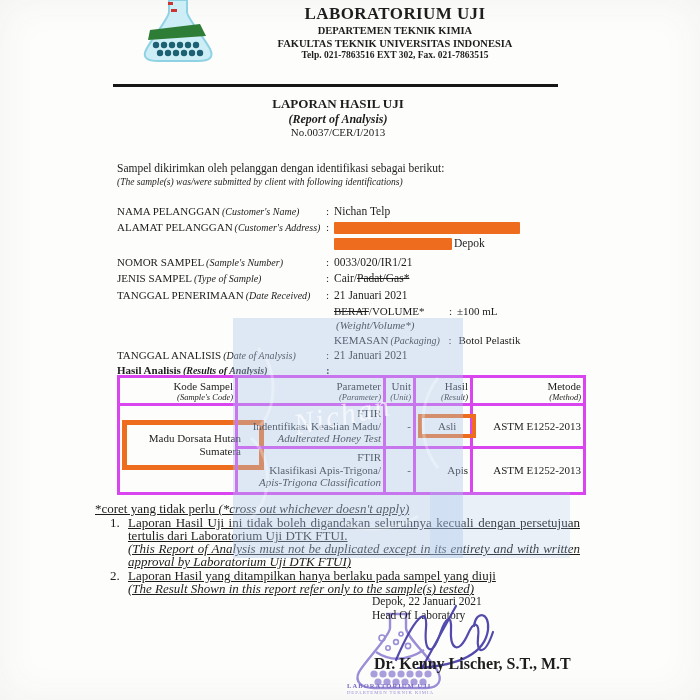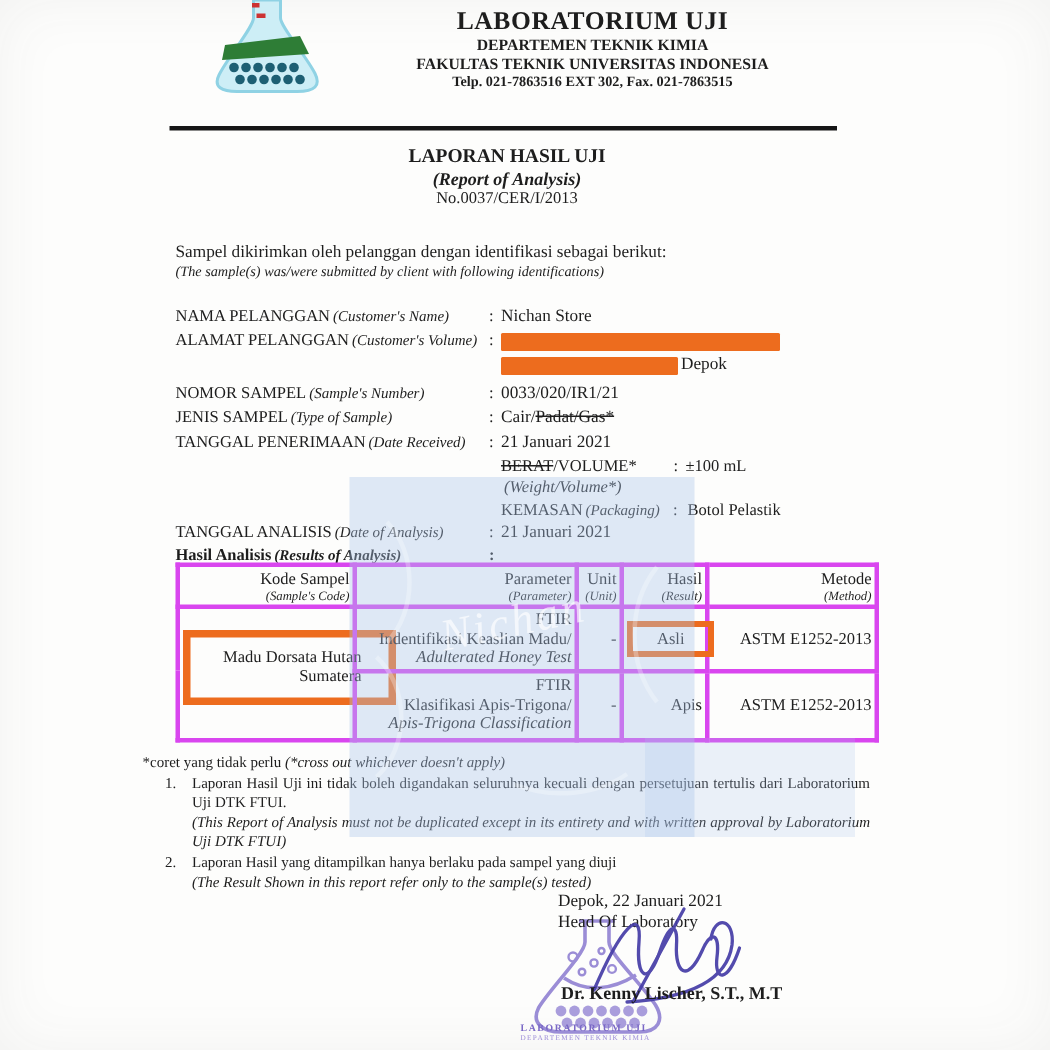--- a/index.html
+++ b/index.html
@@ -50,29 +50,29 @@
   .h1{font-size:11px;}
   .h2{font-size:8.5px;font-style:italic;}
   .cell{font-size:11px;line-height:12.5px;}
   .it{font-style:italic;}
   .code-box{
     border:5px solid #ed6c1e;width:96px;margin:1px auto 9px auto;padding:7px 18px;
     font-size:11px;line-height:13px;background:rgba(255,255,255,0.0);
   }
   .asli-box{display:inline-block;border:4px solid #ed6c1e;padding:2px 16px;font-size:11px;}
   
-  .footnotes{left:95px;top:502px;width:488px;font-size:10px;line-height:13px;}
+  .footnotes{left:95px;top:502px;width:488px;font-size:13px;line-height:13px;text-decoration:underline;}
   .fn-item{position:relative;margin-top:1px;}
   .fn-num{position:absolute;left:15px;top:0;}
   .fn-body{margin-left:33px;width:452px;}
   .just{text-align:justify;}
   
   .sig-date{left:372px;top:595px;font-size:11.5px;z-index:8;}
   .sig-role{left:372px;top:609px;font-size:11.5px;z-index:8;}
-  .sig-name{left:374px;top:655px;font-size:12px;font-weight:bold;z-index:12;}
+  .sig-name{left:374px;top:655px;font-size:16px;font-weight:bold;z-index:12;}
   .stamp-cap1{left:347px;top:682px;font-size:6.5px;font-weight:bold;color:#7a68c6;letter-spacing:1.1px;z-index:9;}
   .stamp-cap2{left:347px;top:690px;font-size:4.8px;color:#9b8cd8;letter-spacing:.9px;z-index:9;}
   svg{display:block;}
 </style>
 </head>
 <body>
 
 <div class="page">
 
   <svg class="abs" style="left:138px;top:0;z-index:2" width="80" height="62" viewBox="0 0 80 62">
@@ -111,25 +111,25 @@
   </div>
 
   <div class="abs intro">
     <div class="intro-id">Sampel dikirimkan oleh pelanggan dengan identifikasi sebagai berikut:</div>
     <div class="intro-en">(The sample(s) was/were submitted by client with following identifications)</div>
   </div>
 
   <div class="fline" style="top:205px">
     <span>NAMA PELANGGAN</span><span class="fen">(Customer's Name)</span>
     <span class="fcolon">:</span>
-    <span class="fval">Nichan Store</span>
+    <span class="fval">Nichan Telp</span>
   </div>
 
   <div class="fline" style="top:221px">
-    <span>ALAMAT PELANGGAN</span><span class="fen">(Customer's Volume)</span>
+    <span>ALAMAT PELANGGAN</span><span class="fen">(Customer's Address)</span>
     <span class="fcolon">:</span>
     <span class="redact" style="left:217px;width:186px"></span>
   </div>
   <div class="fline" style="top:237px">
     <span class="redact" style="left:217px;width:118px"></span>
     <span class="fval" style="left:337px">Depok</span>
   </div>
 
   <div class="fline" style="top:256px">
     <span>NOMOR SAMPEL</span><span class="fen">(Sample's Number)</span>

